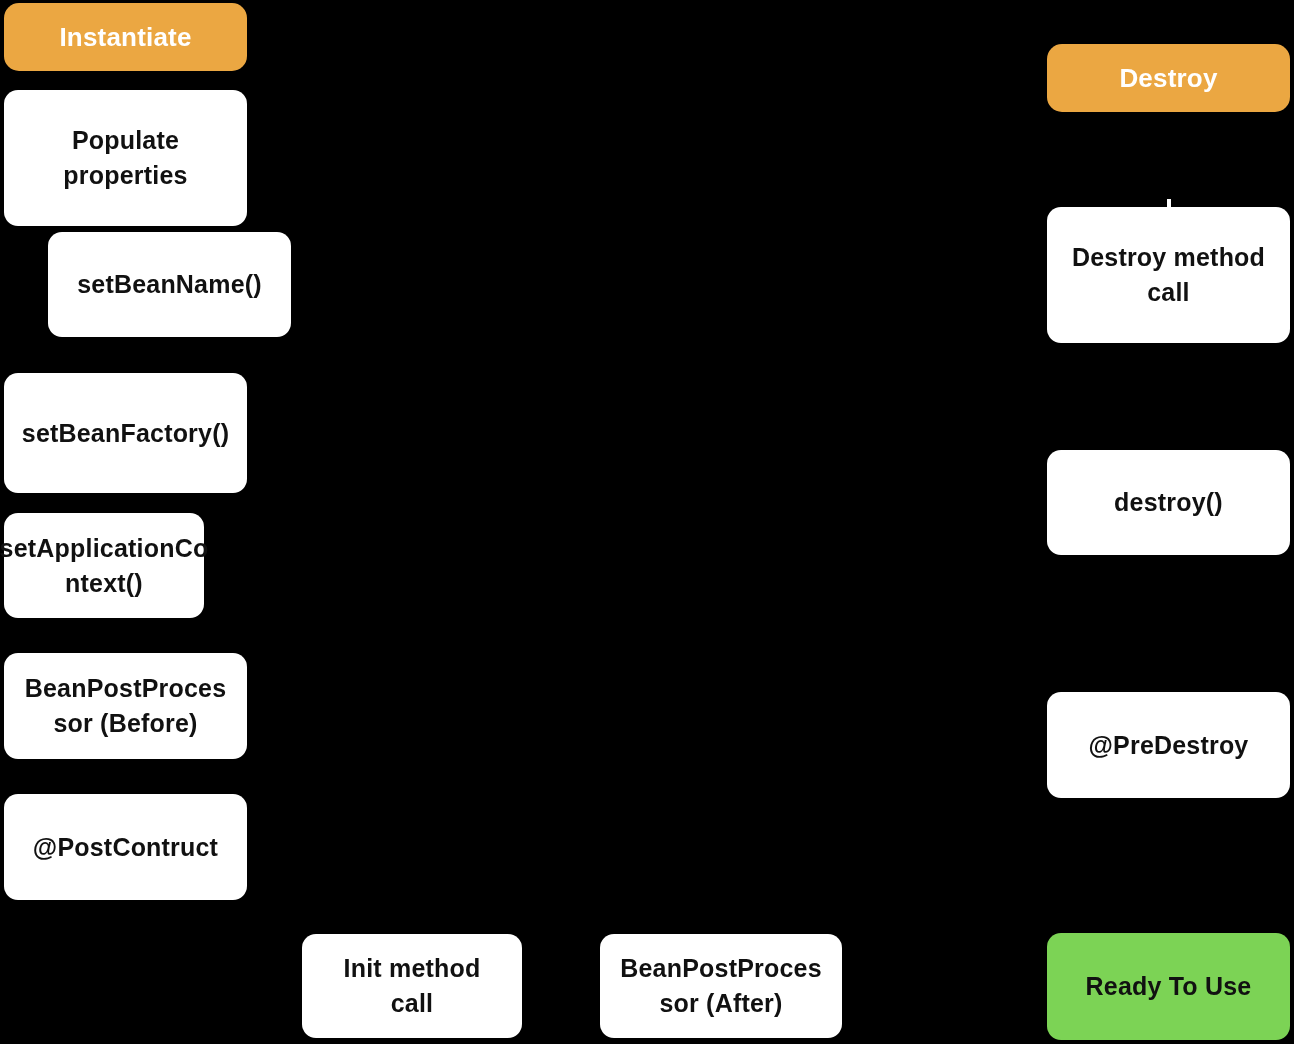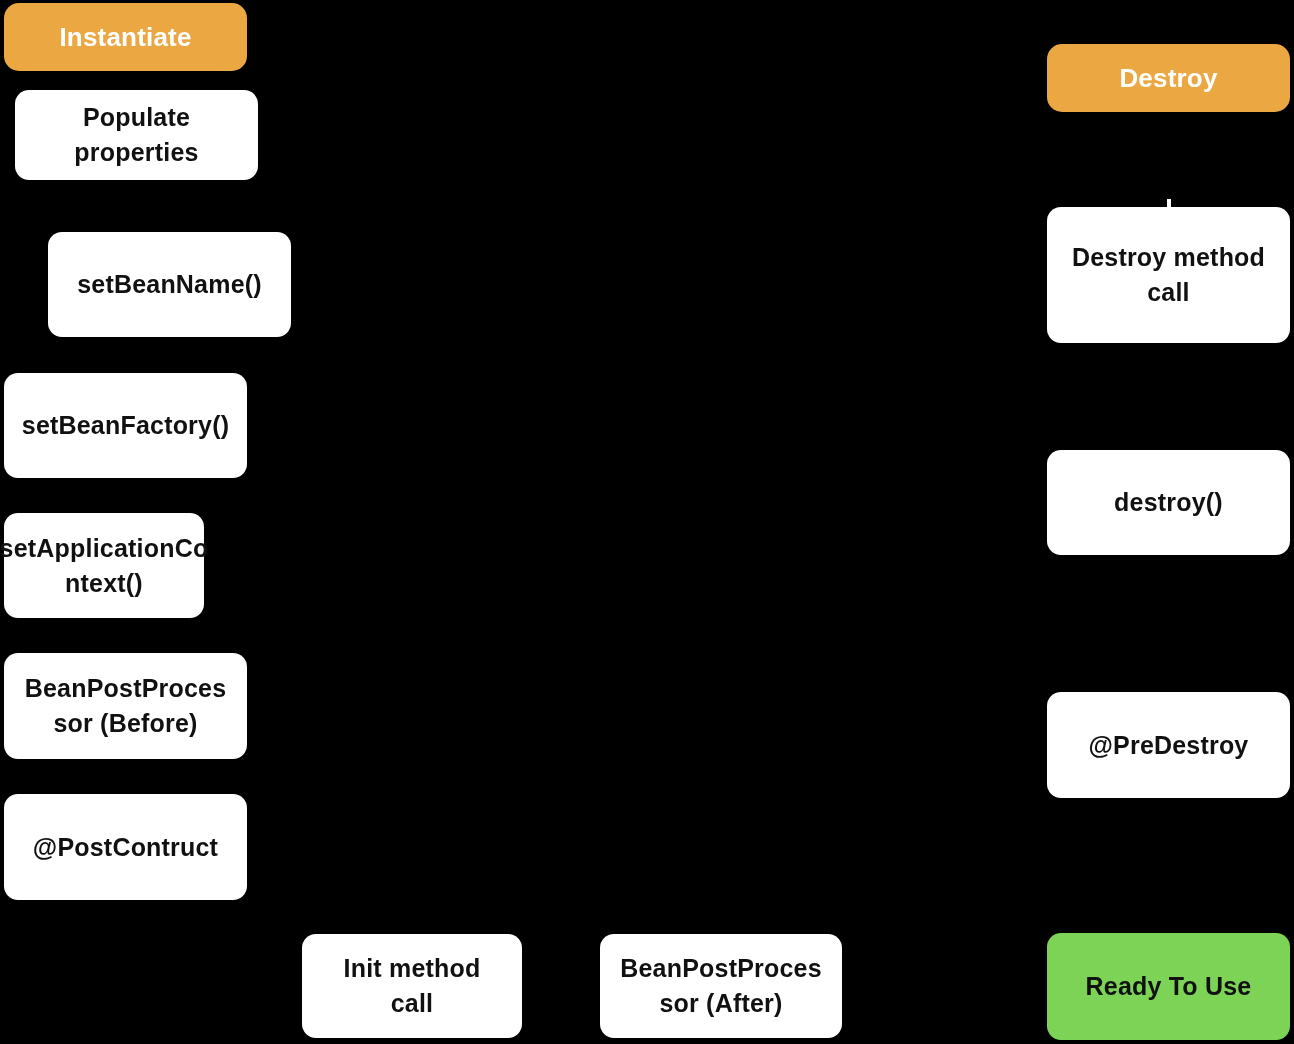--- a/index.html
+++ b/index.html
@@ -47,26 +47,26 @@
     background: #ffffff;
   }
 </style>
 </head>
 <body>
 
 <div class="canvas">
 
   <div class="node header" style="left:4px; top:3px; width:243px; height:68px;">Instantiate</div>
 
-  <div class="node" style="left:15px; top:90px; width:243px; height:90px;">Populate
+  <div class="node" style="left:4px; top:90px; width:243px; height:136px;">Populate
 properties</div>
 
   <div class="node" style="left:4px; top:232px; width:243px; height:105px;margin-left:44px;">setBeanName()</div>
 
-  <div class="node" style="left:4px; top:373px; width:243px; height:105px;">setBeanFactory()</div>
+  <div class="node" style="left:4px; top:373px; width:243px; height:120px;">setBeanFactory()</div>
 
   <div class="node" style="left:4px; top:513px; width:200px; height:105px;">setApplicationCo
 ntext()</div>
 
   <div class="node" style="left:4px; top:653px; width:243px; height:106px;">BeanPostProces
 sor (Before)</div>
 
   <div class="node" style="left:4px; top:794px; width:243px; height:106px;">@PostContruct</div>
 
 

